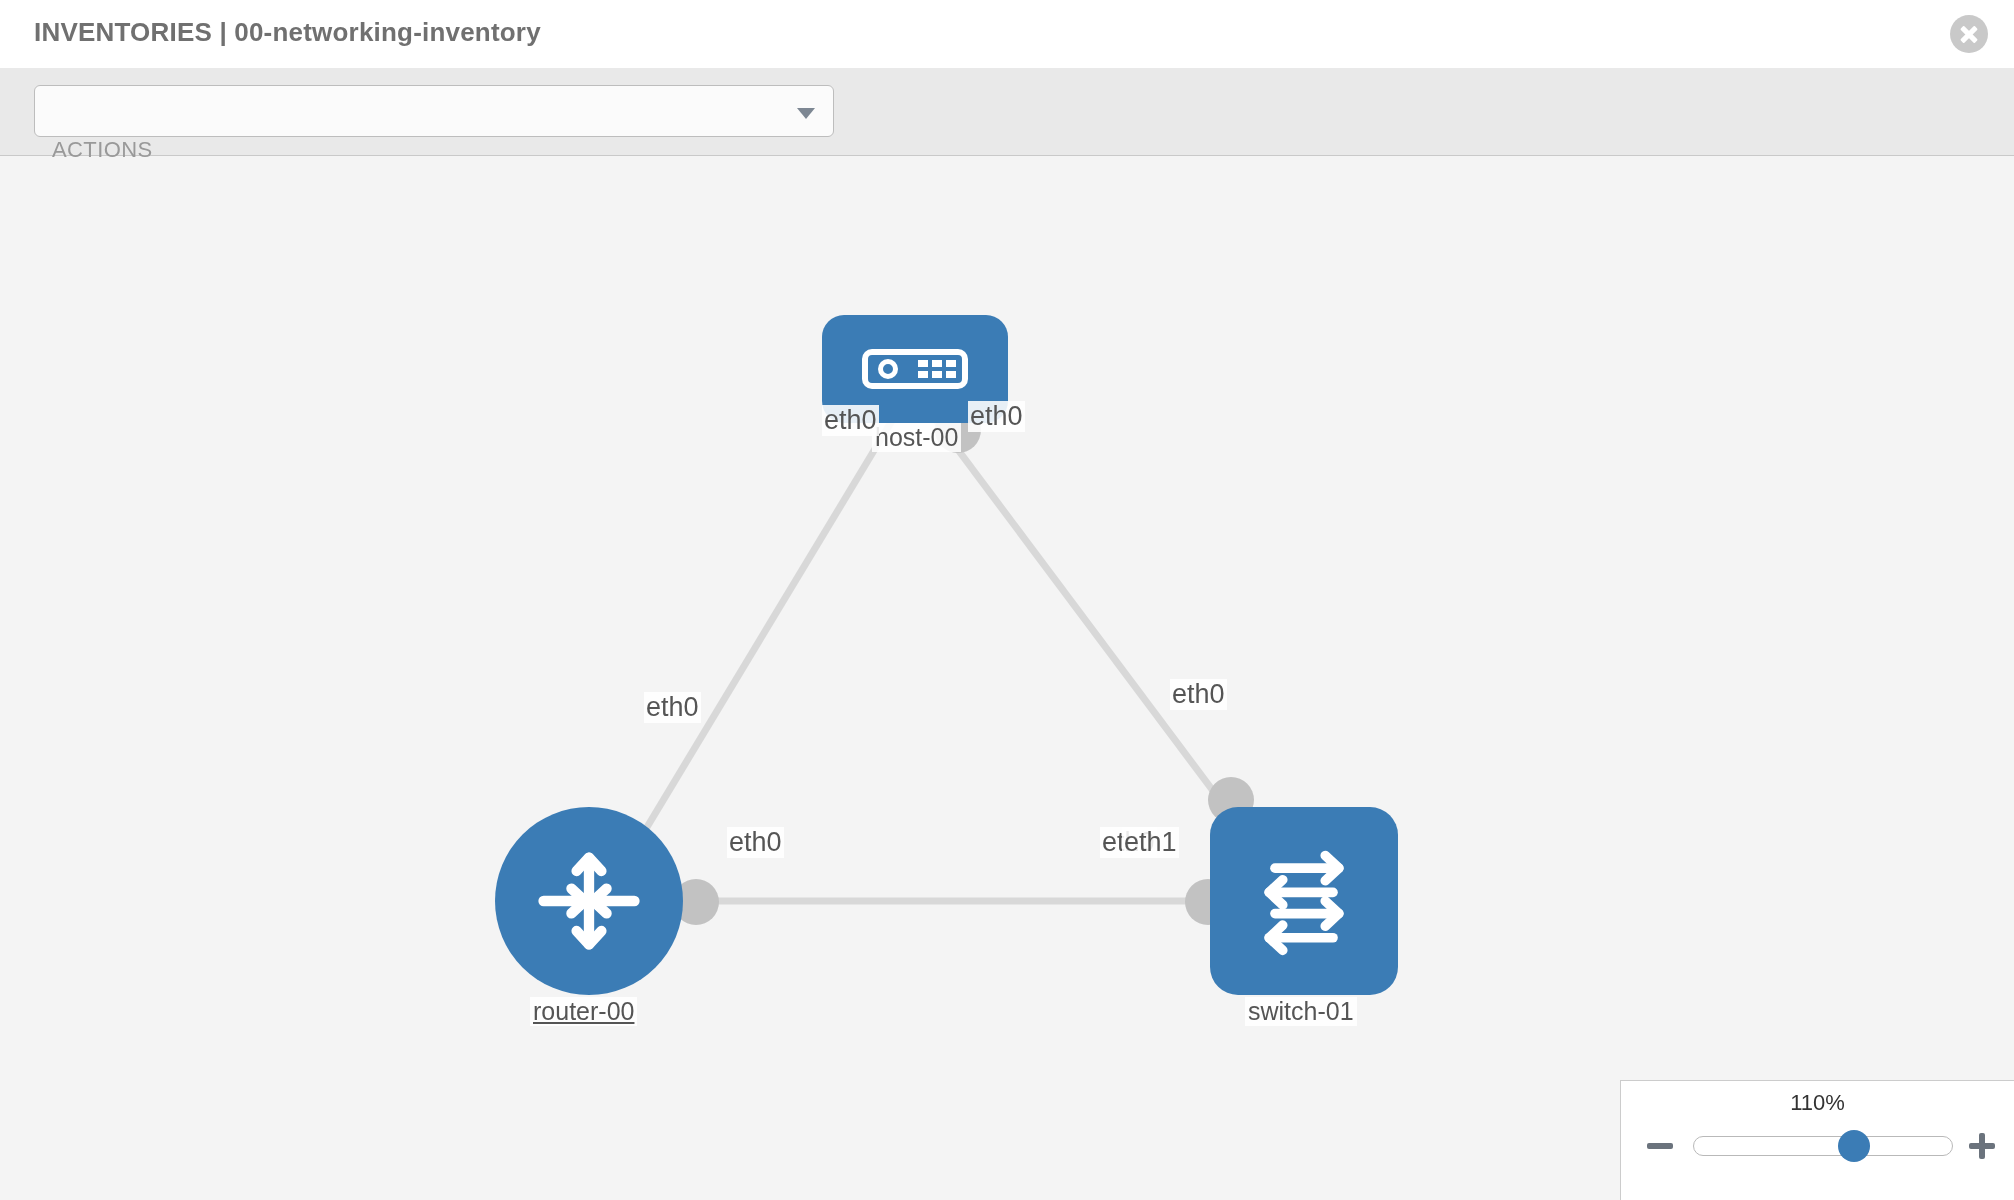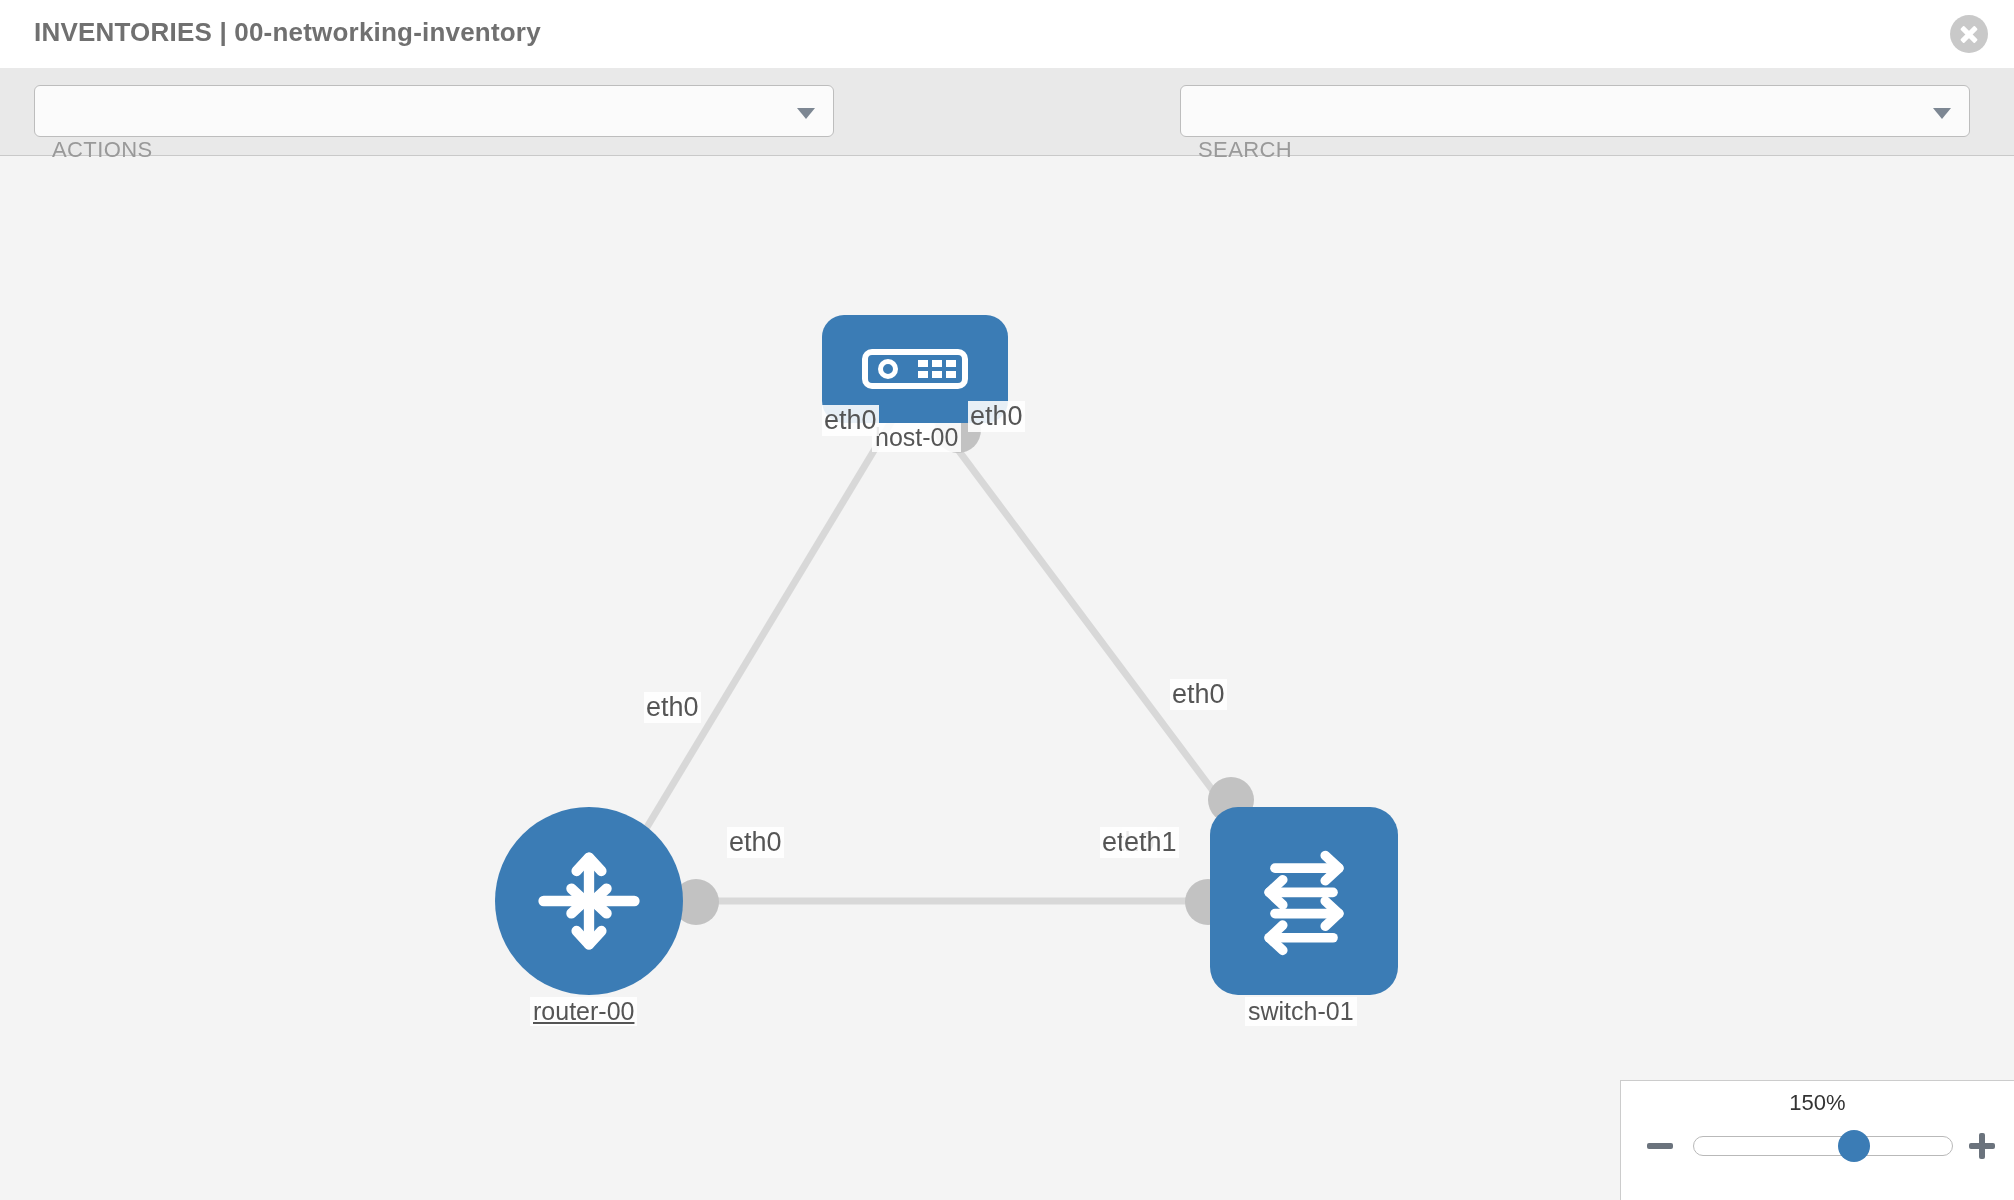--- a/index.html
+++ b/index.html
@@ -214,24 +214,20 @@
 
     <div class="tool-icon" id="key-icon">
       <svg viewBox="0 0 46 46" width="46" height="46" aria-hidden="true">
         <circle cx="16" cy="19" r="9.5" fill="none" stroke="#79818c" stroke-width="5"></circle>
         <path d="M23 23 L39 31" stroke="#79818c" stroke-width="5" stroke-linecap="round" fill="none"></path>
         <path d="M33 28.5 L31 34" stroke="#79818c" stroke-width="4.5" stroke-linecap="round" fill="none"></path>
         <path d="M39 31.5 L37.5 36" stroke="#79818c" stroke-width="4.5" stroke-linecap="round" fill="none"></path>
       </svg>
     </div>
 
-    <div class="select-box" id="search-select">
-      <span class="sel-label">SEARCH</span>
-      <span class="caret"></span>
-    </div>
   </div>
 
   <div class="canvas">
 
     <svg class="graph-svg" viewBox="0 0 2014 1043">
 
       <line x1="893" y1="262" x2="629" y2="700" stroke="#d8d8d8" stroke-width="7"></line>
 
       <line x1="935" y1="262" x2="1255" y2="690" stroke="#d8d8d8" stroke-width="7"></line>
 
@@ -308,21 +304,21 @@
     <div class="edge-label" style="left:1170px; top:522px;">eth0</div>
 
     <div class="edge-label" style="left:727px; top:670px;">eth0</div>
 
     <div class="edge-label" style="left:1100px; top:670px;">eth0</div>
 
     <div class="edge-label" style="left:1122px; top:670px;">eth1</div>
   </div>
 
   <div class="zoom-panel">
-    <div class="zoom-value">150%</div>
+    <div class="zoom-value">110%</div>
     <div class="zoom-row">
       <div class="zoom-minus"></div>
       <div class="zoom-track">
         <div class="zoom-handle" id="zoom-handle" style="left: 62%;"></div>
       </div>
       <div class="zoom-plus"></div>
     </div>
   </div>
 
 </div>

